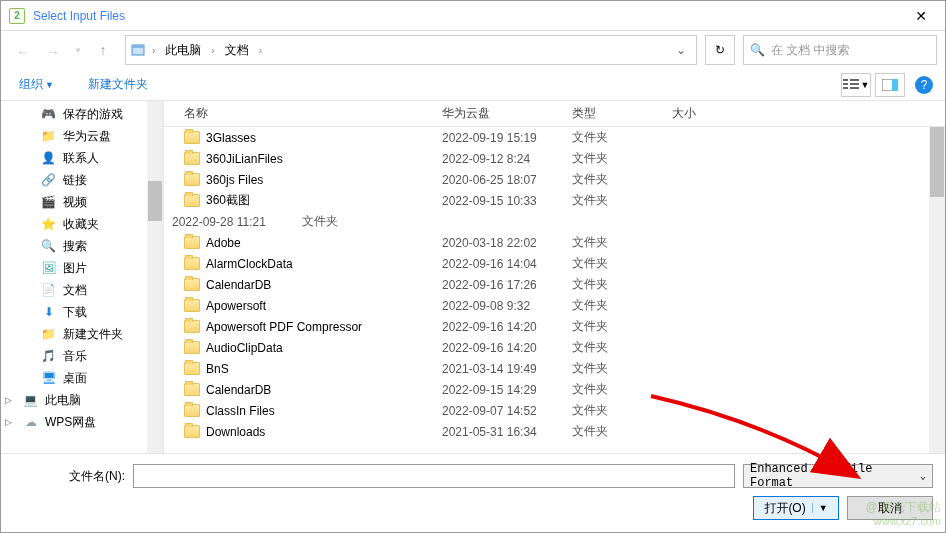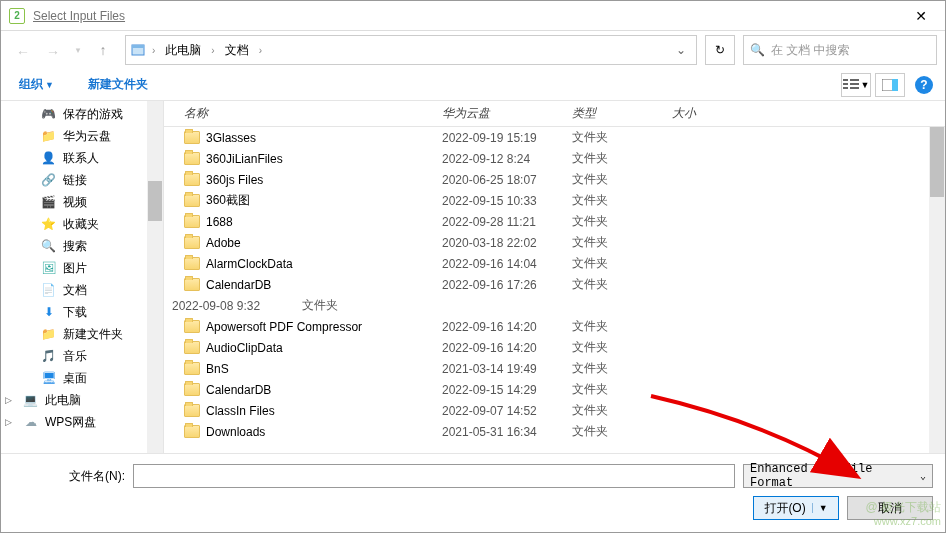--- a/index.html
+++ b/index.html
@@ -27,21 +27,21 @@
       border: 1px solid #8bc34a;
       border-radius: 2px;
       display: flex;
       align-items: center;
       justify-content: center;
       font-size: 10px;
       font-weight: bold;
       color: #4caf50;
       margin-right: 8px;
     }
-    .titlebar .title { flex: 1; color: #737373; text-decoration: underline; }
+    .titlebar .title { flex: 1; color: #3b82f6; }
     .titlebar .close-btn {
       width: 44px; height: 28px;
       display: flex;
       align-items: center;
       justify-content: center;
       font-size: 14px;
       cursor: pointer;
     }
     
     .navbar {
@@ -98,21 +98,20 @@
       color: #999;
       gap: 6px;
     }
     
     .toolbar {
       height: 32px;
       display: flex;
       align-items: center;
       padding: 0 12px;
       border-bottom: 1px solid #e5e5e5;
-      font-weight: bold;
     }
     .toolbar-item {
       color: #1976d2;
       padding: 4px 6px;
       cursor: pointer;
       display: flex;
       align-items: center;
       gap: 2px;
     }
     .toolbar-item .dd { font-size: 9px; color: #1976d2; }
@@ -185,21 +184,20 @@
       flex: 1;
       position: relative;
       overflow: hidden;
     }
     .file-header {
       height: 26px;
       display: flex;
       align-items: center;
       border-bottom: 1px solid #e5e5e5;
       color: #444;
-      font-style: italic;
     }
     .col { padding: 0 8px; }
     .col-name { width: 270px; padding-left: 20px; }
     .col-date { width: 130px; }
     .col-type { width: 100px; }
     .col-size { width: 80px; }
     .file-row {
       height: 21px;
       display: flex;
       align-items: center;
@@ -501,24 +499,20 @@
         <div class="file-row">
           <div class="col col-name">
             <span class="folder-icon"></span>
             <span>360截图</span>
           </div>
           <div class="col col-date">2022-09-15 10:33</div>
           <div class="col col-type">文件夹</div>
           <div class="col col-size"></div>
         </div>
         <div class="file-row">
-          <div class="col col-name">
-            <span class="folder-icon"></span>
-            <span>1688</span>
-          </div>
           <div class="col col-date">2022-09-28 11:21</div>
           <div class="col col-type">文件夹</div>
           <div class="col col-size"></div>
         </div>
         <div class="file-row">
           <div class="col col-name">
             <span class="folder-icon"></span>
             <span>Adobe</span>
           </div>
           <div class="col col-date">2020-03-18 22:02</div>
@@ -537,20 +531,24 @@
         <div class="file-row">
           <div class="col col-name">
             <span class="folder-icon"></span>
             <span>CalendarDB</span>
           </div>
           <div class="col col-date">2022-09-16 17:26</div>
           <div class="col col-type">文件夹</div>
           <div class="col col-size"></div>
         </div>
         <div class="file-row">
+          <div class="col col-name">
+            <span class="folder-icon"></span>
+            <span>Apowersoft</span>
+          </div>
           <div class="col col-date">2022-09-08 9:32</div>
           <div class="col col-type">文件夹</div>
           <div class="col col-size"></div>
         </div>
         <div class="file-row">
           <div class="col col-name">
             <span class="folder-icon"></span>
             <span>Apowersoft PDF Compressor</span>
           </div>
           <div class="col col-date">2022-09-16 14:20</div>

